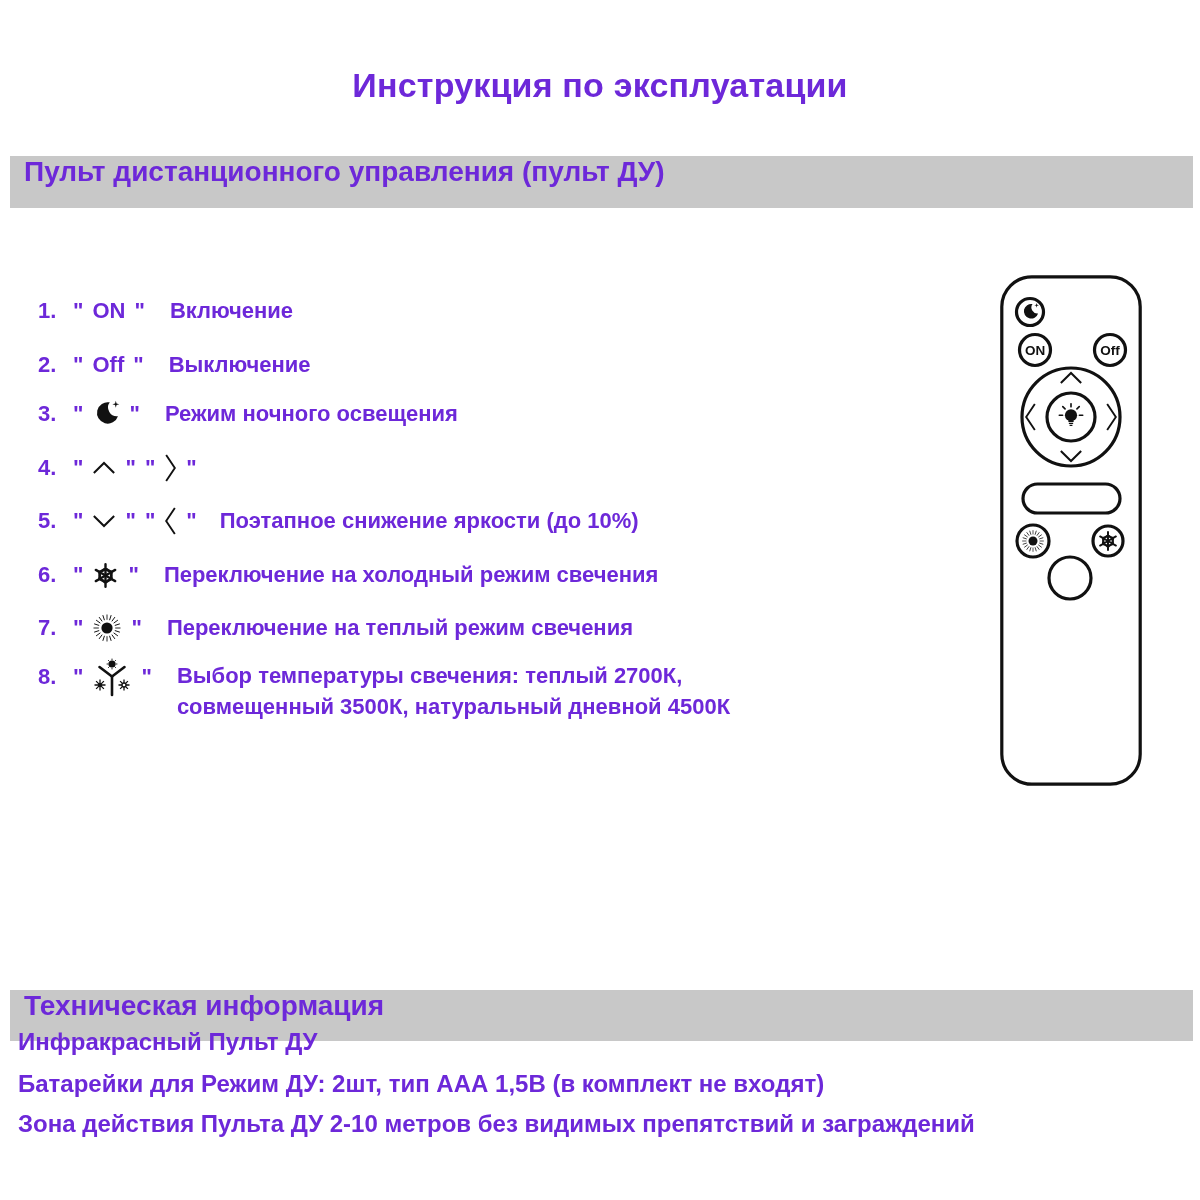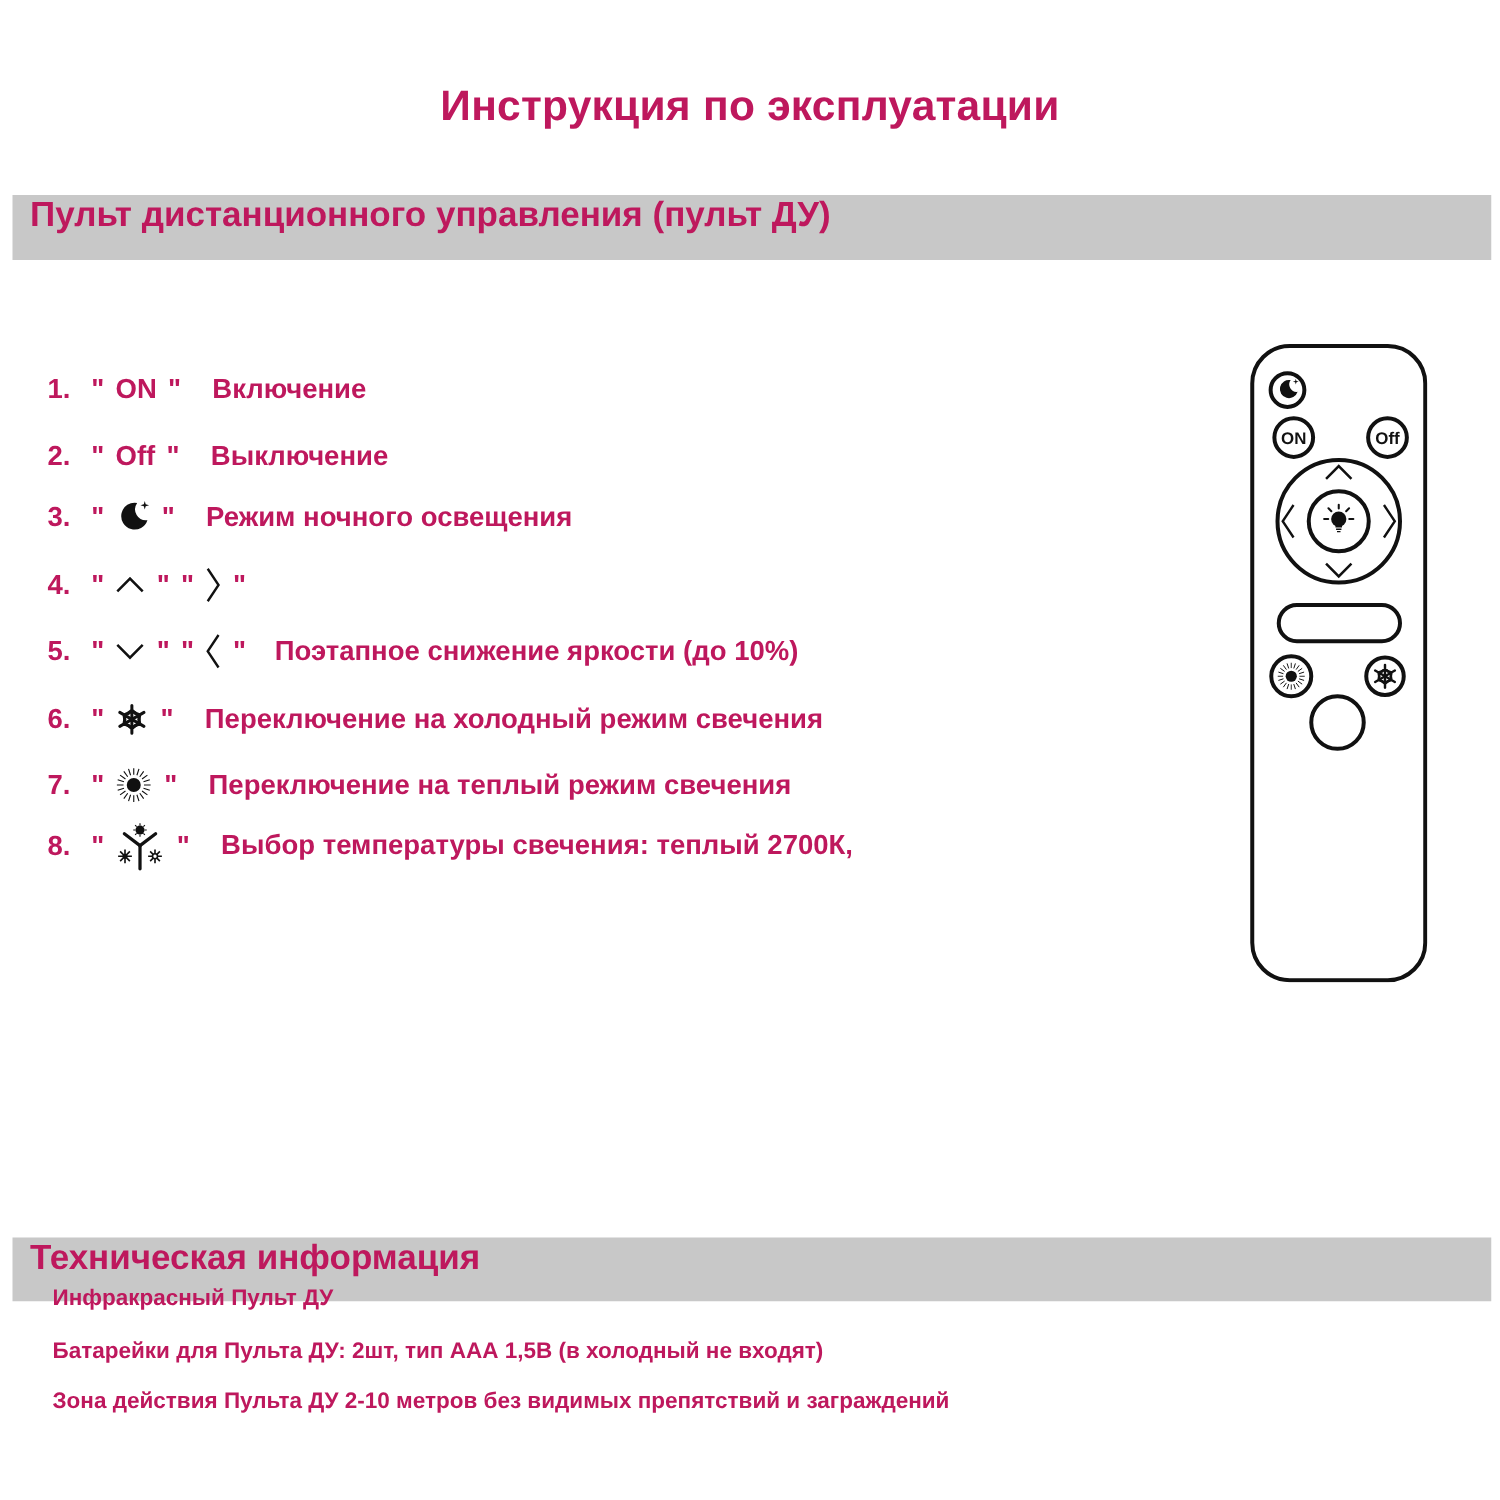--- a/index.html
+++ b/index.html
@@ -1,35 +1,35 @@
 <!DOCTYPE html>
 <html><head>
 <meta charset="utf-8">
 <style>
   html,body{margin:0;padding:0;background:#fff;}
   .page{position:relative;width:1200px;height:1200px;background:#ffffff;overflow:hidden;
-        font-family:"Liberation Sans","DejaVu Sans",sans-serif;color:#be185d;}
+        font-family:"Liberation Sans","DejaVu Sans",sans-serif;color:#6d28d9;}
   .title{position:absolute;top:66px;left:0;width:100%;text-align:center;
          font-size:34px;font-weight:700;letter-spacing:0.2px;}
   .bar{position:absolute;left:10px;width:1183px;background:#c8c8c8;
        font-size:28px;font-weight:700;padding-left:14px;box-sizing:border-box;
        display:flex;align-items:flex-start;}
   .bar1{top:156px;height:52px;}
   .bar2{top:990px;height:51px;}
   .row{position:absolute;left:38px;height:40px;display:flex;align-items:center;
        gap:9px;font-size:22px;font-weight:700;white-space:nowrap;}
   .row .num{min-width:26px;}
   .row .q{font-size:22px;}
   .row .lbl{margin-left:16px;}
   .row .lbl-far{margin-left:14px;}
   .icon{display:block;}
   .two-line{line-height:31px;}
   .row8{align-items:flex-start;}
   .row8 .num,.row8 .q{margin-top:4px;}
-  .techline{position:absolute;left:42px;font-size:18px;font-weight:700;white-space:nowrap;}
+  .techline{position:absolute;left:18px;font-size:24px;font-weight:700;white-space:nowrap;}
   .remote{position:absolute;left:1000px;top:275px;width:142px;height:511px;}
   .remote .ln{fill:#ffffff;stroke:#111111;stroke-width:3.2;}
   .remote text{font-family:"Liberation Sans","DejaVu Sans",sans-serif;
                font-weight:700;font-size:13.5px;text-anchor:middle;fill:#111;}
   .defs-holder{position:absolute;width:0;height:0;overflow:hidden;}
 </style>
 </head>
 <body>
 
 <svg class="defs-holder" aria-hidden="true">
@@ -188,20 +188,21 @@
 
   <div class="row row8" style="top:660px">
     <span class="num">8.</span>
     <span class="q">"</span>
     <svg class="icon" width="40" height="40" style="margin-top:-2px">
         <use href="#sym-temp"></use>
       </svg>
     <span class="q">"</span>
     <div class="two-line lbl">
       <div>Выбор температуры свечения: теплый 2700К,</div>
+      <div>совмещенный 3500К, натуральный дневной 4500К</div>
     </div>
   </div>
 
   <svg class="remote" viewBox="0 0 142 511">
     <rect class="ln" x="1.8" y="1.8" width="138.4" height="507.4" rx="30"></rect>
     <circle class="ln" cx="30" cy="37" r="13.5"></circle>
     <use href="#sym-moon" x="20.5" y="27.5" width="19" height="19"></use>
     <circle class="ln" cx="35" cy="75" r="15.5"></circle>
     <text x="35" y="80">ON</text>
     <circle class="ln" cx="110" cy="75" r="15.5"></circle>
@@ -219,16 +220,16 @@
     <circle class="ln" cx="108" cy="266" r="15"></circle>
     <use href="#sym-snow" x="97" y="255" width="22" height="22"></use>
     <circle class="ln" cx="70" cy="303" r="21"></circle>
   </svg>
 
   <div class="bar bar2">
     <span>Техническая информация</span>
   </div>
 
   <div class="techline" style="top:1028px">Инфракрасный Пульт ДУ</div>
-  <div class="techline" style="top:1070px">Батарейки для Пульта ДУ: 2шт, тип ААА 1,5В (в холодный не входят)</div>
+  <div class="techline" style="top:1070px">Батарейки для Режим ДУ: 2шт, тип ААА 1,5В (в комплект не входят)</div>
   <div class="techline" style="top:1110px">Зона действия Пульта ДУ 2-10 метров без видимых препятствий и заграждений</div>
 
 </div>
 
 </body></html>

